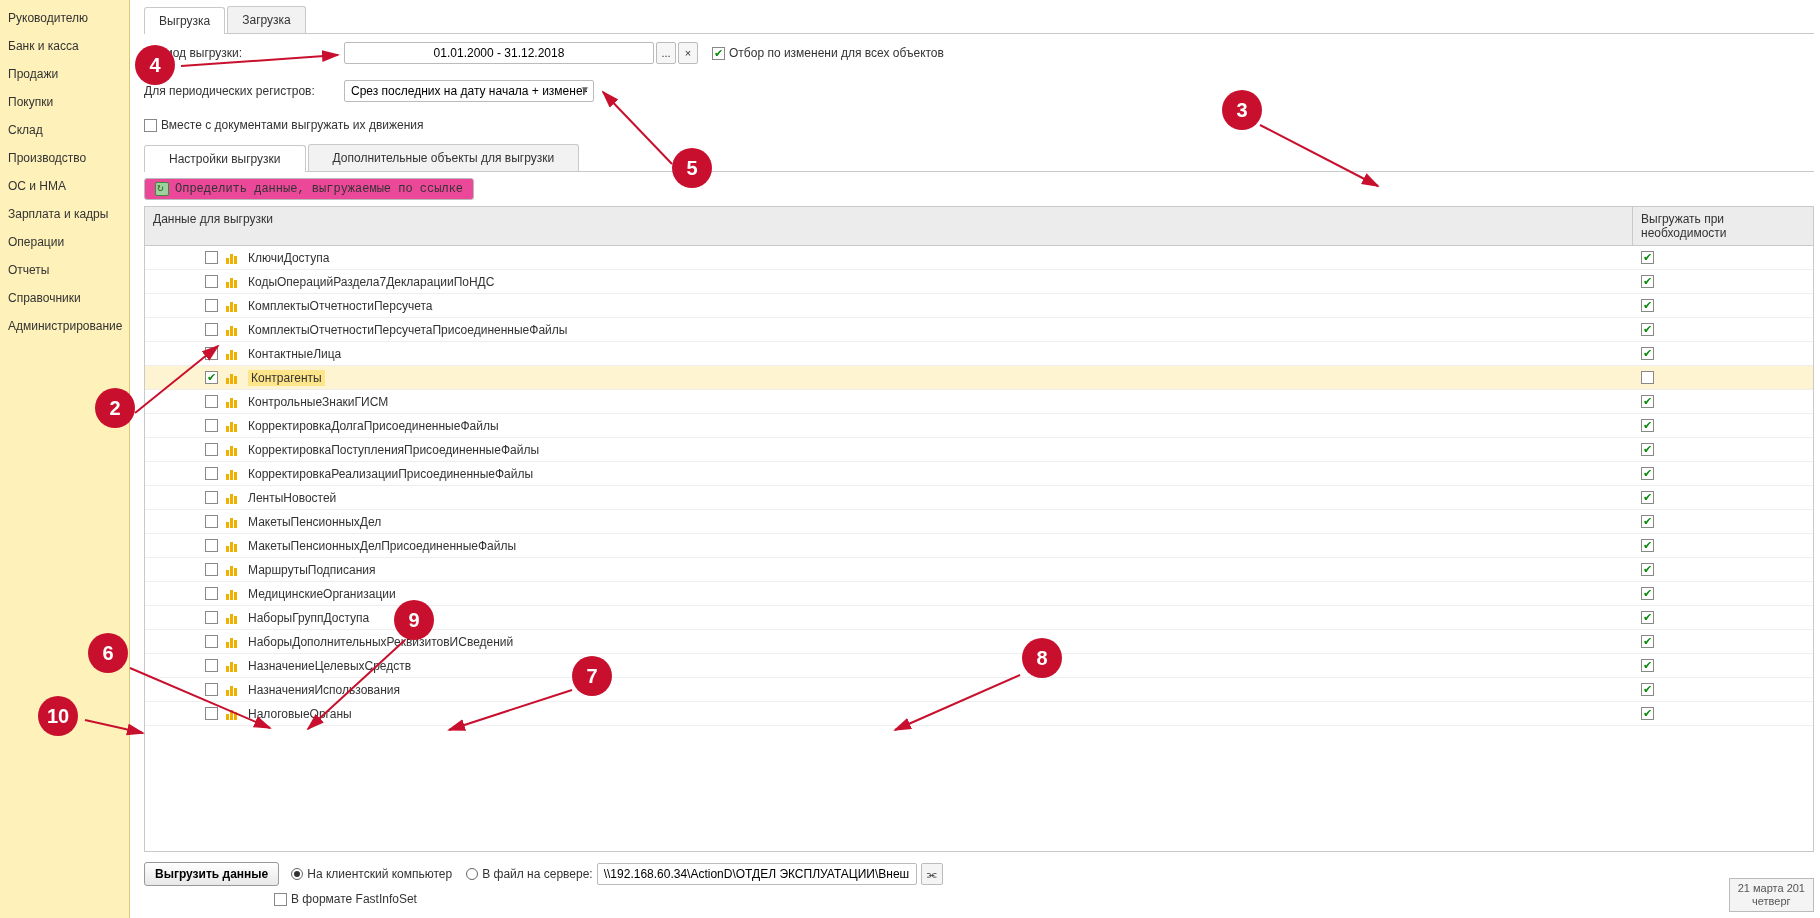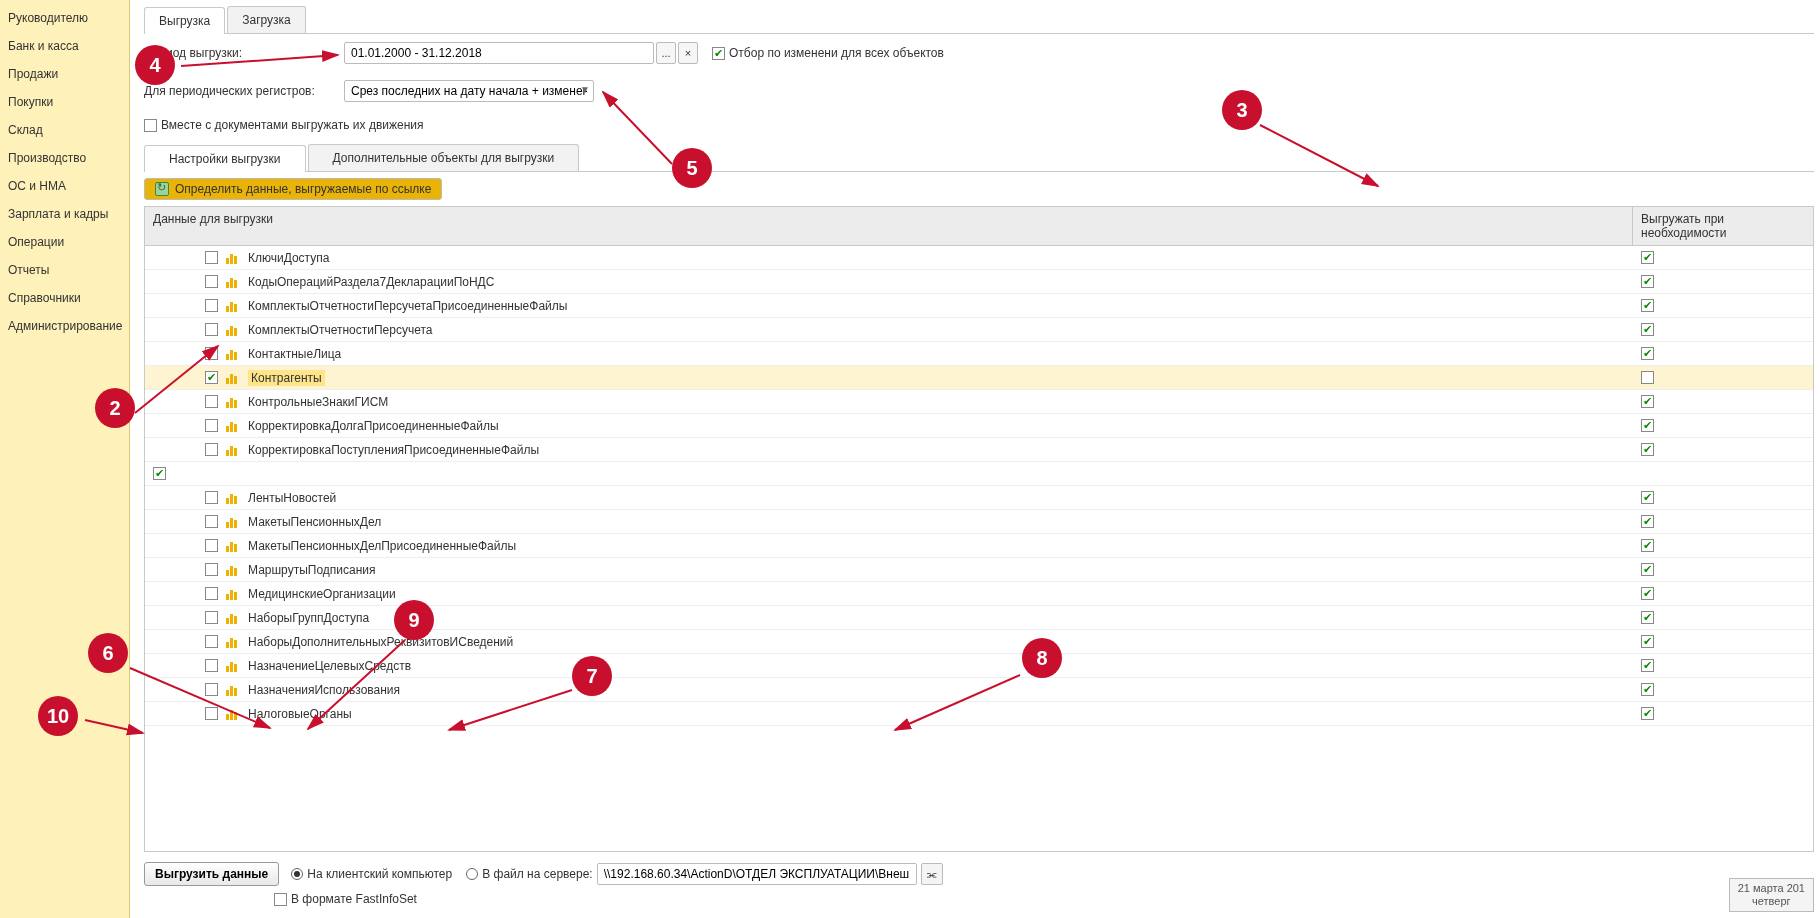--- a/index.html
+++ b/index.html
@@ -10,33 +10,33 @@
   .side-item{padding:7px 8px;cursor:pointer;color:#333;}
   
   .main{flex:1;padding:6px 6px 0 14px;display:flex;flex-direction:column;position:relative;}
   
   .tabs{display:flex;border-bottom:1px solid #c9c9c9;}
   .tab{padding:6px 14px;border:1px solid #c9c9c9;border-bottom:none;background:#f2f2f2;margin-right:2px;cursor:pointer;border-radius:3px 3px 0 0;}
   .tab.active{background:#fff;position:relative;top:1px;}
   
   .form-row{display:flex;align-items:center;margin:8px 0;}
   .form-label{width:200px;color:#333;}
-  .txt-input{border:1px solid #bbb;background:#fff;height:22px;padding:0 6px;font-size:12px;border-radius:2px;}
+  .txt-input{border:1px solid #bbb;background:#fff;height:22px;padding:0 6px;font-size:12px;border-radius:2px;text-align:center;}
   .period-input{width:310px;}
   .sel-input{width:250px;position:relative;display:flex;align-items:center;}
   .sel-arrow{position:absolute;right:4px;top:4px;pointer-events:none;color:#666;font-size:10px;}
   .btn-small{width:20px;height:22px;border:1px solid #bbb;background:#f6f6f6;margin-left:2px;display:flex;align-items:center;justify-content:center;font-size:11px;cursor:pointer;border-radius:2px;}
   .chk{width:13px;height:13px;border:1px solid #888;display:inline-flex;align-items:center;justify-content:center;margin-right:4px;background:#fff;vertical-align:middle;}
   .chk.checked::after{content:"✔";color:#0a8a0a;font-size:11px;line-height:1;}
   
   .subtabs{display:flex;border-bottom:1px solid #c9c9c9;margin-top:4px;}
   .subtab{padding:6px 24px;border:1px solid #c9c9c9;border-bottom:none;background:#f2f2f2;margin-right:2px;cursor:pointer;border-radius:3px 3px 0 0;}
   .subtab.active{background:#fff;position:relative;top:1px;}
   .toolbar{padding:6px 0;}
-  .tool-btn{display:inline-flex;align-items:center;border:1px solid #bbb;background:#eab308;padding:3px 10px;cursor:pointer;border-radius:3px;font-size:12px;}
+  .tool-btn{display:inline-flex;align-items:center;border:1px solid #bbb;background:#ec4899;padding:3px 10px;cursor:pointer;border-radius:3px;font-size:12px;font-family:Liberation Mono, monospace;}
   .tool-btn .ico{width:14px;height:14px;margin-right:6px;background:#9fd19f;border:1px solid #3a8a3a;border-radius:2px;position:relative;}
   .tool-btn .ico::after{content:"↻";position:absolute;left:1px;top:-2px;font-size:11px;color:#2a6a2a;}
   
   .grid{border:1px solid #c9c9c9;flex:1;display:flex;flex-direction:column;overflow:hidden;}
   .grid-header{display:flex;background:#ececec;border-bottom:1px solid #c9c9c9;font-size:12px;}
   .gh-col1{flex:1;padding:5px 8px;border-right:1px solid #c9c9c9;}
   .gh-col2{width:180px;padding:5px 8px;text-align:left;}
   .grid-body{flex:1;overflow-y:auto;}
   .grid-row{display:flex;align-items:center;height:24px;border-bottom:1px solid #eee;text-align:center;}
   .grid-row.sel{background:#fff4d1;}
@@ -164,48 +164,48 @@
             </div>
           </div>
           <div class="grid-row">
             <div class="gc1">
               <span class="seg-chk"></span>
               <span class="dir-ico">
                 <span></span>
                 <span></span>
                 <span></span>
               </span>
+              <span class="row-label">КомплектыОтчетностиПерсучета</span>
+            </div>
+            <div class="gc2">
+              <span class="nec-chk on"></span>
+            </div>
+          </div>
+          <div class="grid-row">
+            <div class="gc1">
+              <span class="seg-chk"></span>
+              <span class="dir-ico">
+                <span></span>
+                <span></span>
+                <span></span>
+              </span>
               <span class="row-label">КомплектыОтчетностиПерсучетаПрисоединенныеФайлы</span>
             </div>
             <div class="gc2">
               <span class="nec-chk on"></span>
             </div>
           </div>
           <div class="grid-row">
             <div class="gc1">
               <span class="seg-chk"></span>
               <span class="dir-ico">
                 <span></span>
                 <span></span>
                 <span></span>
               </span>
-              <span class="row-label">КомплектыОтчетностиПерсучета</span>
-            </div>
-            <div class="gc2">
-              <span class="nec-chk on"></span>
-            </div>
-          </div>
-          <div class="grid-row">
-            <div class="gc1">
-              <span class="seg-chk"></span>
-              <span class="dir-ico">
-                <span></span>
-                <span></span>
-                <span></span>
-              </span>
               <span class="row-label">КонтактныеЛица</span>
             </div>
             <div class="gc2">
               <span class="nec-chk on"></span>
             </div>
           </div>
           <div class="grid-row sel">
             <div class="gc1">
               <span class="seg-chk on"></span>
               <span class="dir-ico">
@@ -255,20 +255,29 @@
                 <span></span>
                 <span></span>
               </span>
               <span class="row-label">КорректировкаПоступленияПрисоединенныеФайлы</span>
             </div>
             <div class="gc2">
               <span class="nec-chk on"></span>
             </div>
           </div>
           <div class="grid-row">
+            <div class="gc1">
+              <span class="seg-chk"></span>
+              <span class="dir-ico">
+                <span></span>
+                <span></span>
+                <span></span>
+              </span>
+              <span class="row-label">КорректировкаРеализацииПрисоединенныеФайлы</span>
+            </div>
             <div class="gc2">
               <span class="nec-chk on"></span>
             </div>
           </div>
           <div class="grid-row">
             <div class="gc1">
               <span class="seg-chk"></span>
               <span class="dir-ico">
                 <span></span>
                 <span></span>

